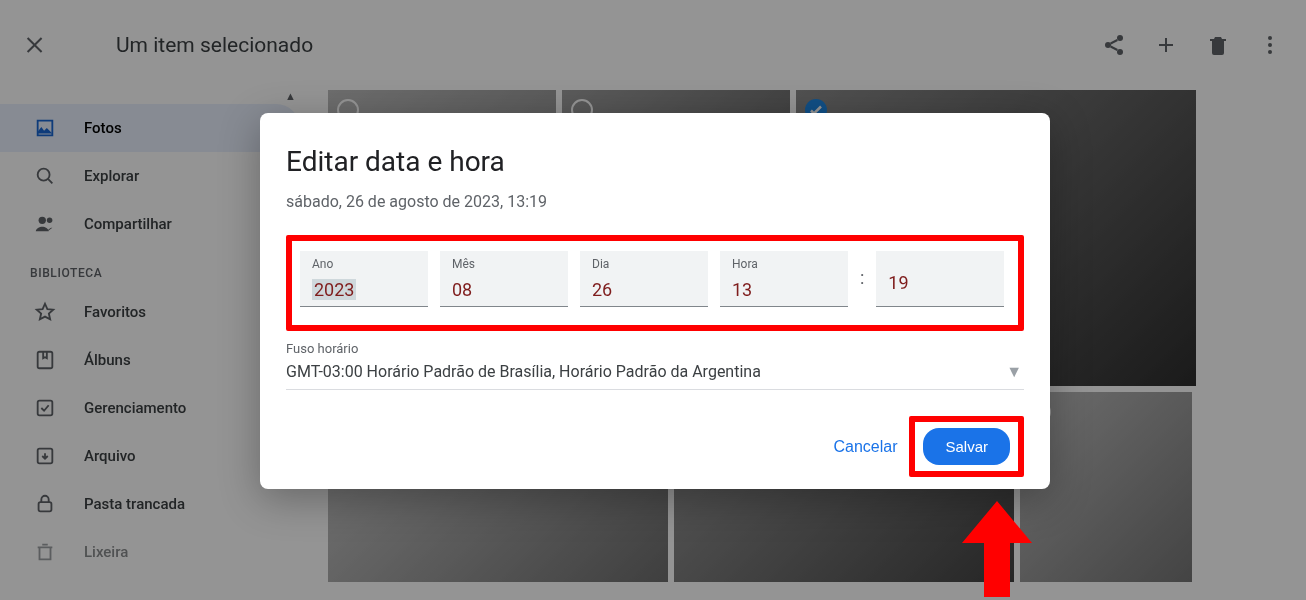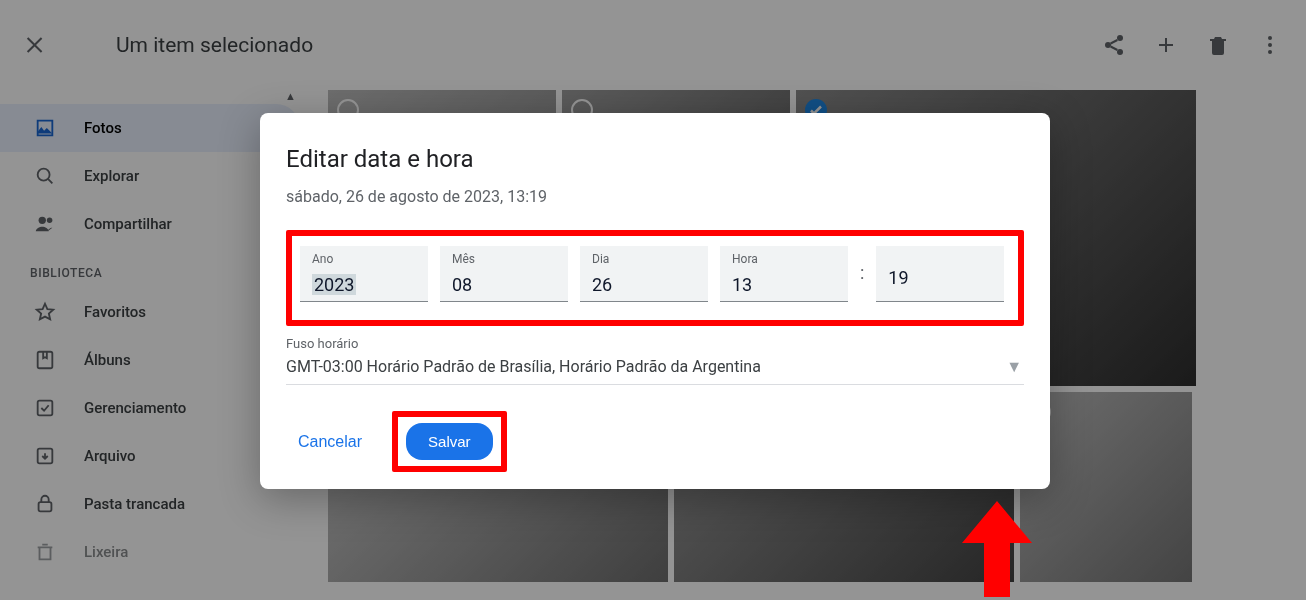--- a/index.html
+++ b/index.html
@@ -26,37 +26,37 @@
   .thumb { width: 228px; height: 296px; background:#9e9e9e; position:relative; }
   .thumb .sel { position:absolute; top:8px; left:8px; width:24px; height:24px; }
 
   .checkmark svg { fill:#1e88e5; }
 
   
   .dim { position:absolute; inset:0; background:rgba(0,0,0,.42); }
 
   
   .dialog { position:absolute; left:260px; top:113px; width:790px; height:376px; background:#fff; border-radius:8px; box-shadow:0 10px 40px rgba(0,0,0,.3); padding:32px 26px 18px 26px; }
-  .dialog h2 { font-size:24px; font-weight:400; color:#202124; }
+  .dialog h2 { font-size:28px; font-weight:400; color:#202124; }
   .dialog .subtitle { font-size:16px; color:#5f6368; margin-top:14px; }
 
   .fields-frame { border:6px solid #ff0000; border-radius:2px; margin-top:24px; padding:10px 8px 18px 8px; display:flex; gap:12px; align-items:flex-start; }
   .fld { background:#f1f3f4; border-bottom:1px solid #80868b; padding:6px 12px 6px 12px; width:128px; height:56px; display:flex; flex-direction:column; justify-content:center; }
   .fld label { font-size:12px; color:#5f6368; }
-  .fld .val { font-size:18px; color:#0f172a; margin-top:8px; }
+  .fld .val { font-size:18px; color:#7f1d1d; margin-top:8px; }
   .fld.year .val { background:#cfd8dc; display:inline-block; padding:0 2px; width:fit-content; }
   .fld.min label { visibility:hidden; }
   .colon { align-self:center; font-size:18px; color:#5f6368; padding-bottom:4px; }
 
   .tz-label { font-size:13px; color:#5f6368; margin-top:10px; }
   .tz-row { display:flex; justify-content:space-between; align-items:center; border-bottom:1px solid #dadce0; padding:6px 2px 8px 0; }
   .tz-row .tz-text { font-size:16px; color:#3c4043; }
   .tz-row .caret { color:#9aa0a6; }
 
-  .dlg-actions { display:flex; align-items:center; gap:18px; margin-top:26px; }
+  .dlg-actions { display:flex; justify-content:flex-end; align-items:center; margin-top:26px; }
   .btn-cancel { background:none; border:none; color:#1a73e8; font-size:16px; font-weight:500; padding:8px 12px; cursor:pointer; }
   .save-frame { border:6px solid #ff0000; padding:6px 8px; border-radius:2px; }
   .btn-save { background:#1a73e8; color:#fff; border:none; font-size:15px; font-weight:500; padding:10px 22px; border-radius:16px; cursor:pointer; }
 
   .arrow { position:absolute; left:952px; top:501px; }
   .arrow svg { display:block; }
 
   
   .g1{background:linear-gradient(135deg,#bdbdbd,#757575);}
   .g2{background:linear-gradient(135deg,#9e9e9e,#424242);}

